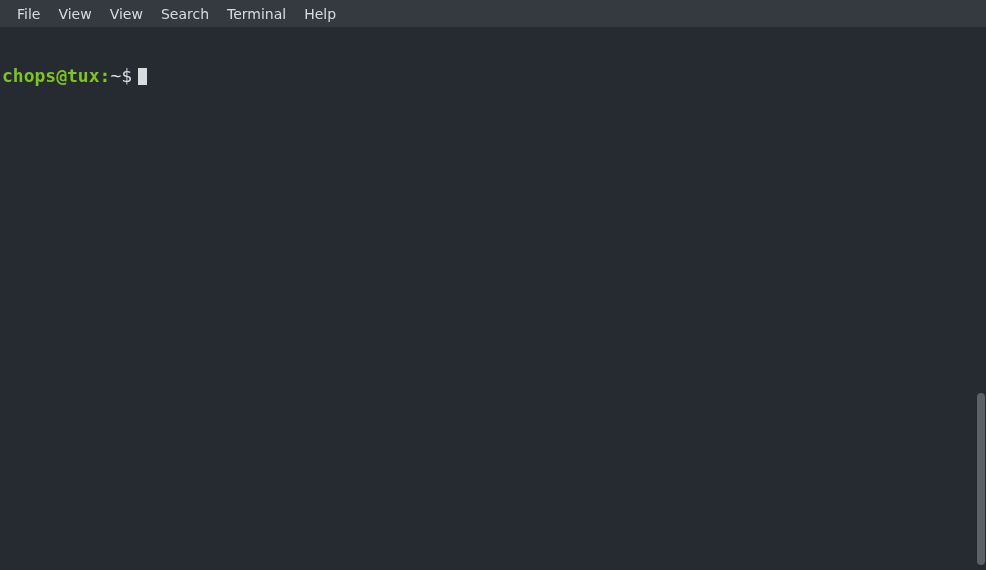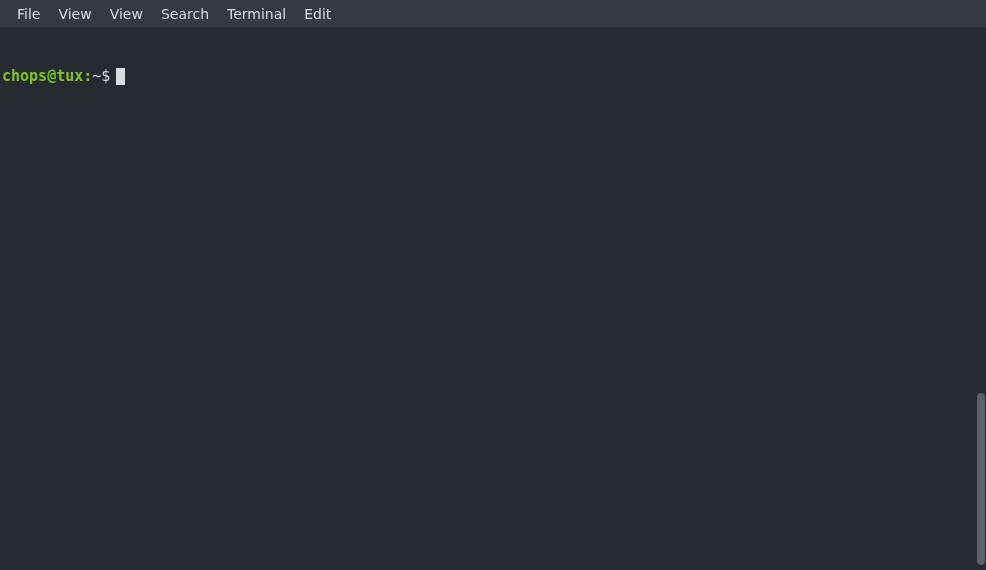--- a/index.html
+++ b/index.html
@@ -30,21 +30,21 @@
       cursor: default;
       user-select: none;
     }
     .terminal-body {
       position: absolute;
       top: 27px;
       left: 0;
       right: 0;
       bottom: 0;
       padding: 4px 2px;
-      font-size: 15px;
+      font-size: 18px;
       line-height: 18px;
       white-space: pre;
       color: #d8dcdf;
     }
     .prompt-line {
       display: flex;
       align-items: center;
     }
     .prompt-user {
       color: #7ec522;
@@ -73,21 +73,21 @@
   </style>
 </head>
 <body>
 
 <div class="menubar">
   <div class="menubar-item">File</div>
   <div class="menubar-item">View</div>
   <div class="menubar-item">View</div>
   <div class="menubar-item">Search</div>
   <div class="menubar-item">Terminal</div>
-  <div class="menubar-item">Edit</div>
+  <div class="menubar-item">Help</div>
 </div>
 
 <div class="terminal-body">
   <div class="prompt-line">
     <span class="prompt-user">chops@tux:</span><span class="prompt-path">~$</span><span class="cursor"></span>
   </div>
 </div>
 
 <div class="scrollbar"></div>
 

